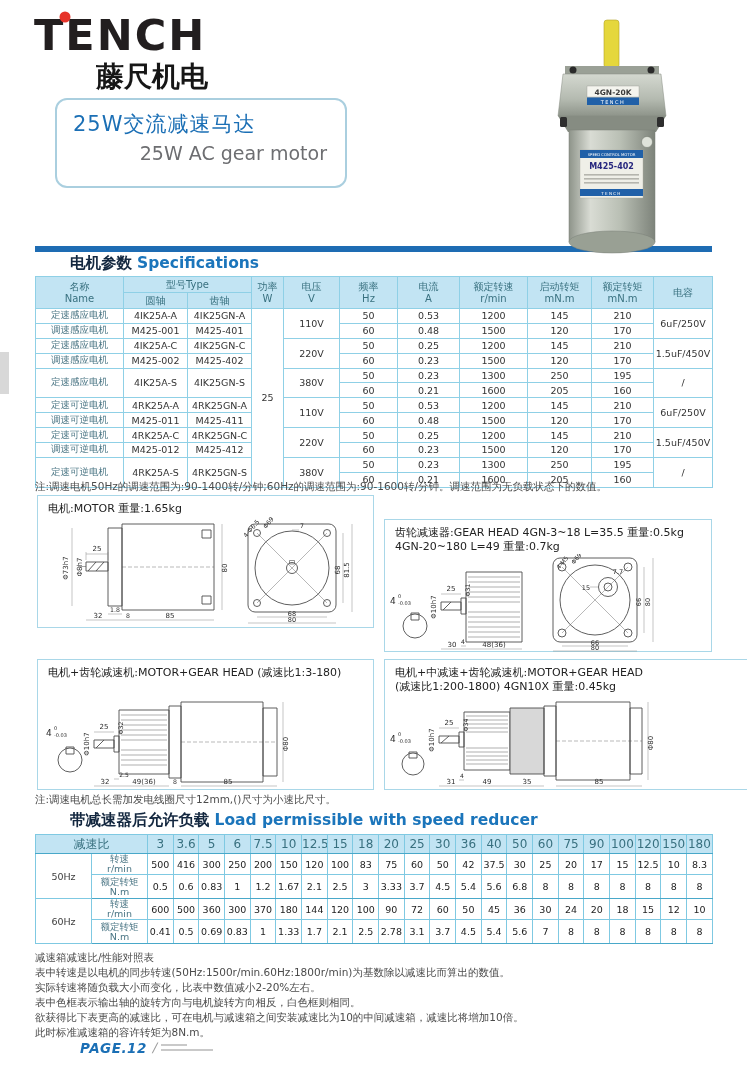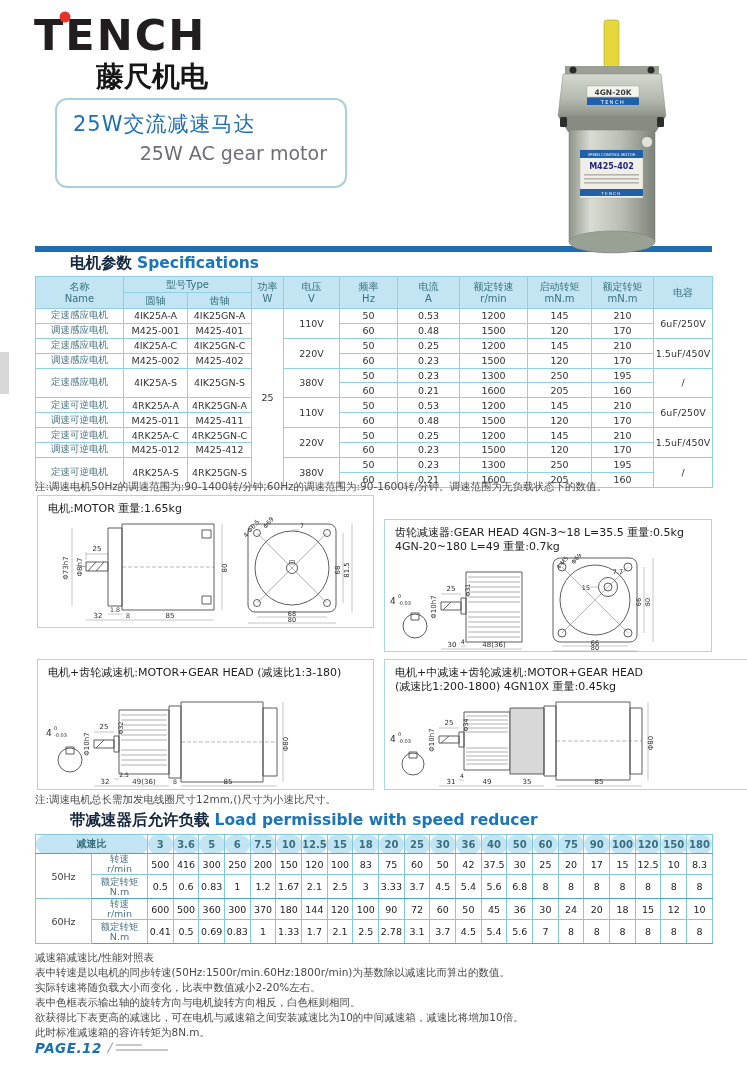--- a/index.html
+++ b/index.html
@@ -31,34 +31,34 @@
   .spec-table .c-name{color:#4a7584;}
   .note-line{position:absolute;left:35px;font-size:10.5px;color:#4b4b4b;white-space:nowrap;}
 
   
   .dbox{position:absolute;border:1px solid #a9d7e8;background:#fff;box-sizing:border-box;}
   .dbox .cap{font-size:11px;color:#222;margin:6px 0 0 10px;line-height:1.25;white-space:nowrap;}
 
   
   .load-table{position:absolute;left:35px;top:834px;width:677px;font-size:9.5px;}
   .load-table th,.load-table td{border:1px solid #7fc9e2;text-align:center;vertical-align:middle;padding:0;overflow:hidden;}
-  .load-table th{background:#c2e4f3;color:#38707f;font-weight:bold;font-size:10px;height:18px;border-radius:9px;}
+  .load-table th{background:#c2e4f3;color:#38707f;font-weight:normal;font-size:12px;height:18px;}
   .load-table td{color:#222;}
   .load-table .lab{color:#4a7584;line-height:1.05;}
   .load-table .freq{color:#3c3c3c;}
   .load-table .row-sp td{height:20px;}
   .load-table .row-tq td{height:23px;}
   .load-table .group-end td{border-bottom:1.5px solid #49a8c9;}
   .load-table thead th{border-bottom:1.5px solid #49a8c9;}
 
   .notes{position:absolute;left:35px;top:950px;}
   .notes div{font-size:10.5px;color:#4b4b4b;line-height:15px;white-space:nowrap;}
 
   .footer{position:absolute;left:35px;top:1040px;display:flex;align-items:flex-start;}
-  .footer .pg{font-size:13.5px;font-weight:bold;font-style:italic;color:#1b6fb5;letter-spacing:0.5px;}
+  .footer .pg{font-size:13.5px;font-weight:bold;font-style:italic;color:#1b6fb5;letter-spacing:0.5px;margin-left:45px;}
   .footer .sep{font-size:13px;color:#9a9a9a;margin:0 4px 0 6px;transform:skewX(-12deg);}
   .fineprint{display:flex;flex-direction:column;gap:3px;margin-top:4px;}
   .fineprint i{display:block;height:2px;background:#c9c9c9;}
   .fineprint i.l1{width:26px;}
   .fineprint i.l2{width:52px;}
 
   svg text{font-family:"DejaVu Sans","Liberation Sans",sans-serif;}
   .draw line,.draw path,.draw rect,.draw circle{vector-effect:non-scaling-stroke;}
 </style>
 </head>

